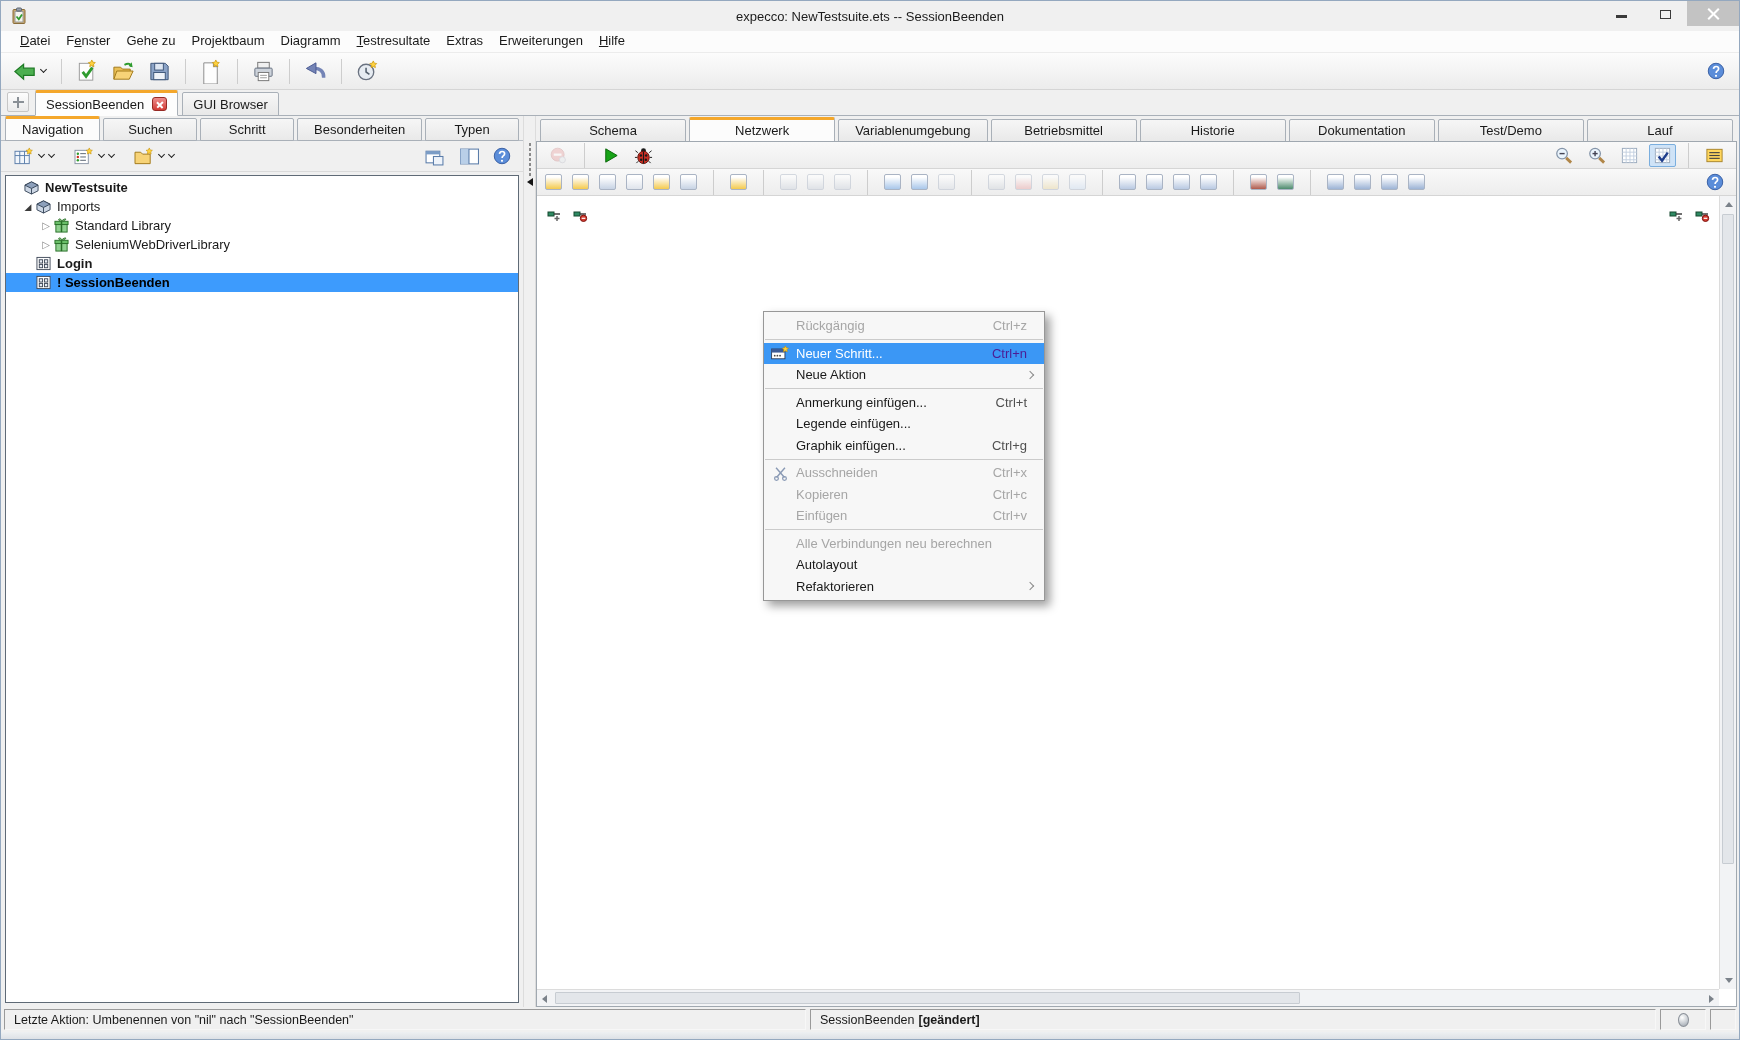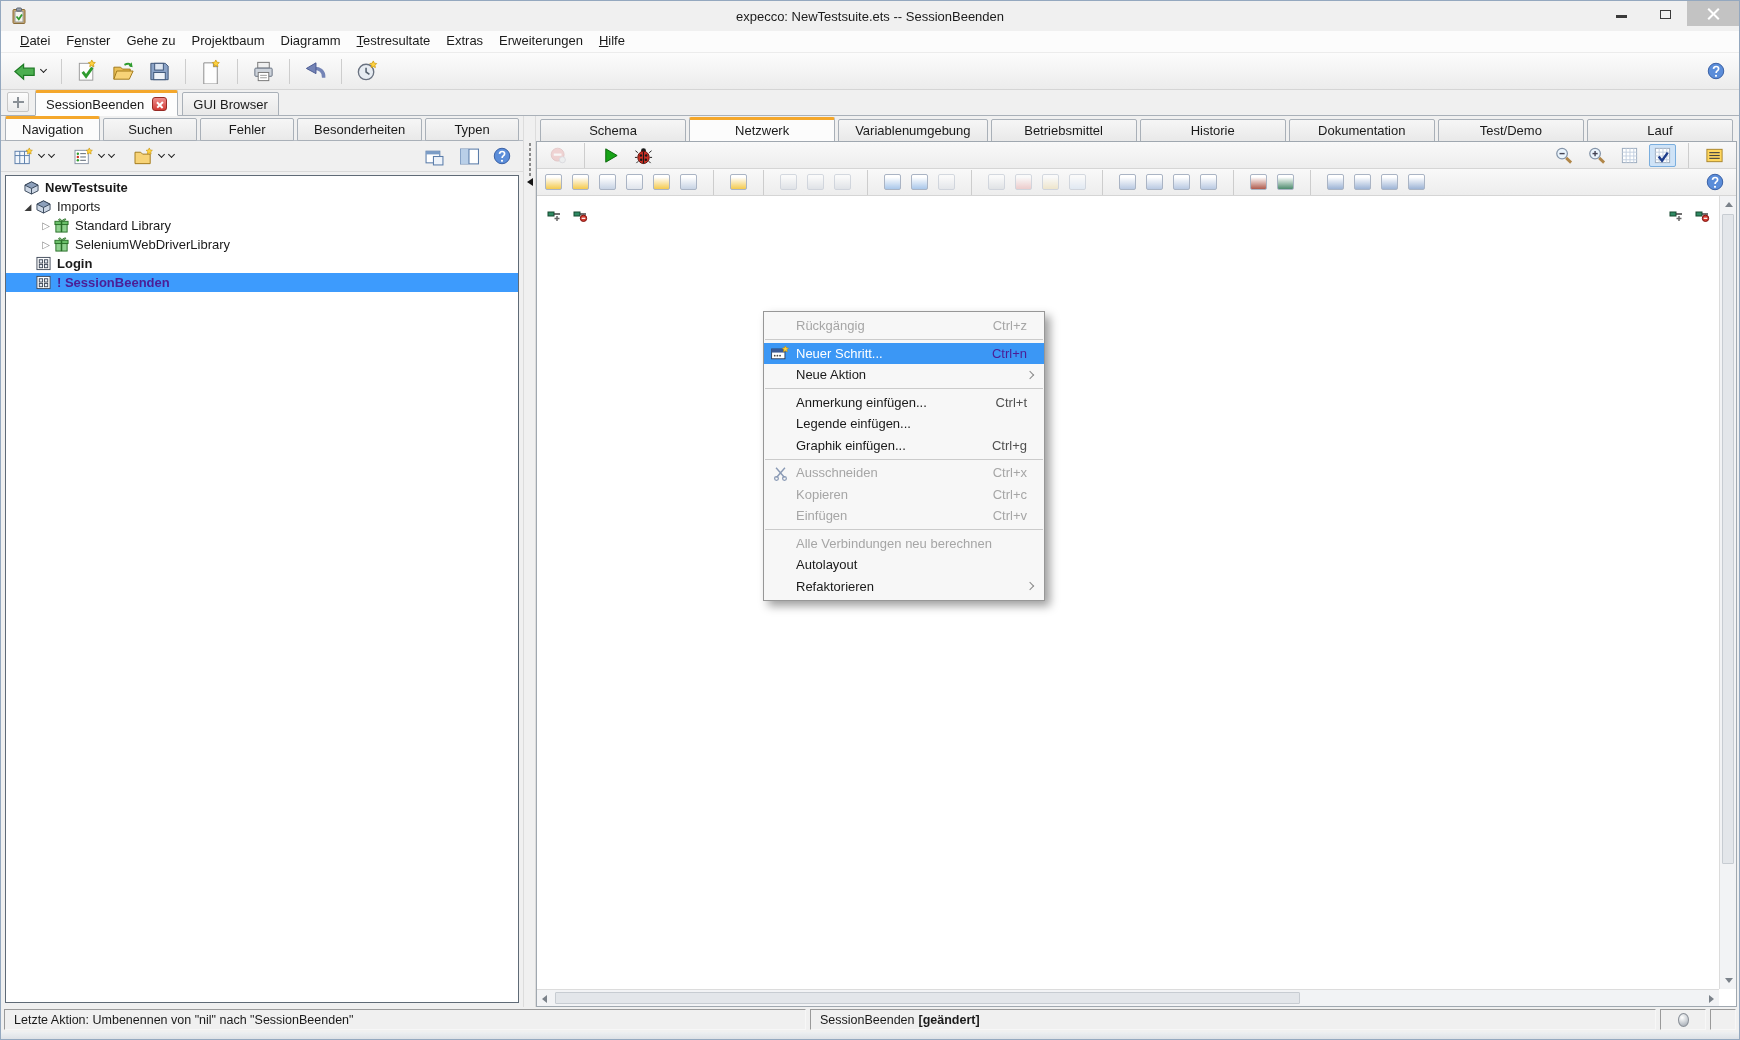--- a/index.html
+++ b/index.html
@@ -63,21 +63,21 @@
   .stab{flex:1;height:23px;margin-bottom:-1px;display:flex;align-items:center;justify-content:center;
         border:1px solid #a9b0b8;background:linear-gradient(#f6f6f6,#e9e9e9);border-radius:2px 2px 0 0;white-space:nowrap;padding:0 16px}
   .stab.active{height:25px;background:#fcfcfc;border-top:3px solid var(--accent,#f4a72b)}
   .left-panel .stabs{border-bottom:1px solid #b9bfc6}
   
   .ltoolbar{height:31px;display:flex;align-items:center;padding:0 8px;border-bottom:1px solid #dadada;background:#f0f0f0;gap:4px}
   .ltb-ic{width:23px;height:19px}
   
   .tree-box{flex:1;margin:3px 4px 4px 4px;border:1px solid #5f6a76;background:#fff;overflow:hidden;padding-top:2px}
   .trow{height:19px;display:flex;align-items:center;white-space:pre}
-  .trow.sel{background:var(--selection,#3d9bfd);color:#4c1d95}
+  .trow.sel{background:var(--selection,#3d9bfd);color:#000000}
   .texp{width:12px;font-size:9px;color:#3c3c3c;text-align:center;flex:none}
   .texp.closed{color:#8a8a8a;font-size:10px}
   .t-ic{width:17px;height:15px;margin:0 5px 0 1px;flex:none}
   .b{font-weight:bold}
   
   .net-box{flex:1;border:1px solid #a0a8b0;display:flex;flex-direction:column;background:#fff;min-height:0}
   .ntb{height:27px;display:flex;align-items:center;background:linear-gradient(#f9f9f9,#ededed);
        border-bottom:1px solid #d5d5d5;padding:0 8px;gap:3px;flex:none}
   .chip{width:17px;height:16px;border:1px solid #aab4c4;border-radius:2px;flex:none}
   .chip.disabled{opacity:.45}
@@ -271,21 +271,21 @@
         </div>
       </div>
   </div>
 
   <div class="main">
 
     <div class="left-panel">
       <div class="stabs">
           <div class="stab active">Navigation</div>
           <div class="stab">Suchen</div>
-          <div class="stab">Fehler</div>
+          <div class="stab">Schritt</div>
           <div class="stab">Besonderheiten</div>
           <div class="stab">Typen</div>
         </div>
       <div class="ltoolbar">
         <span style="display:flex;align-items:center;gap:9px">
             <span class="tb-btn">
               <span class="svg-ic ltb-ic">
                 <svg viewBox="0 0 24 20">
                   <rect x="2" y="4.5" width="15" height="13" fill="#f2f6fb" stroke="#5b7daa"></rect>
                   <path d="M2 9h15M7 4.5v13M12 4.5v13" stroke="#5b7daa"></path>

